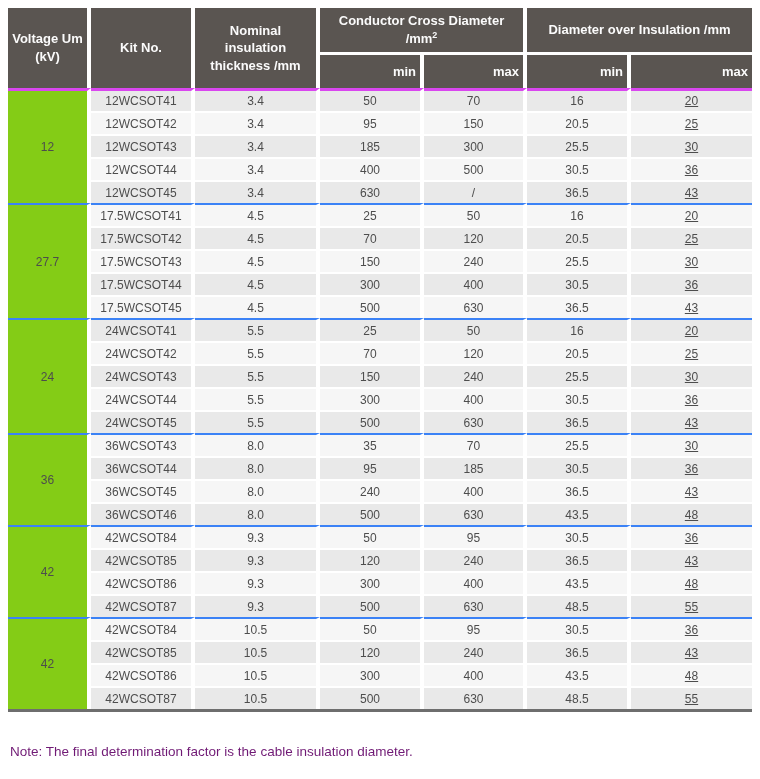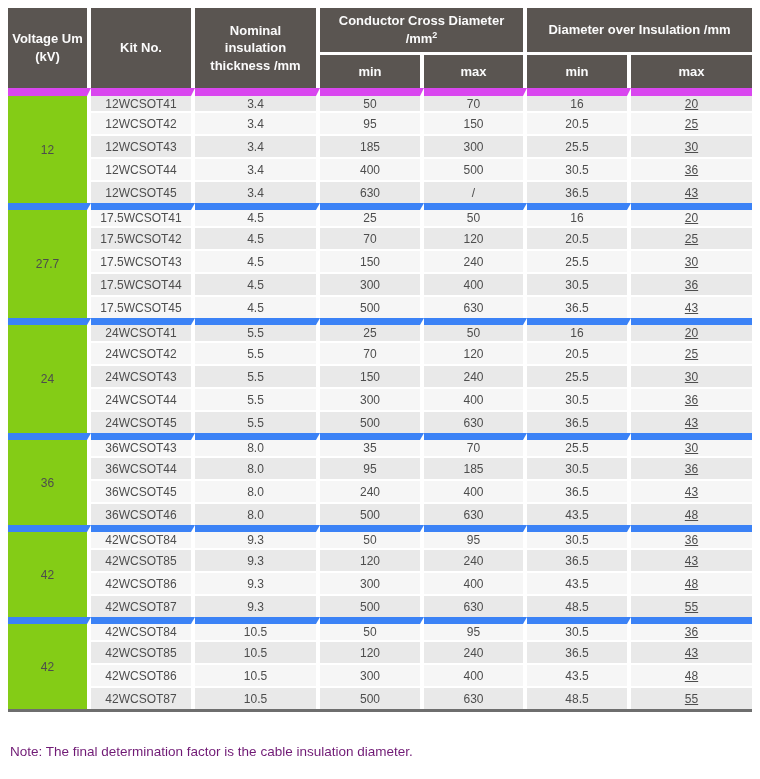--- a/index.html
+++ b/index.html
@@ -35,35 +35,35 @@
     background: #5a5551;
     color: #fbfbfb;
     font-weight: bold;
     font-size: 13px;
     line-height: 1.35;
     border-right: 4px solid #ffffff;
     padding: 2px 4px;
   }
   thead th.last-col { border-right: none; }
   thead tr.group-row th { height: 44px; }
-  thead tr.minmax-row th { height: 36px; border-top: 3px solid #ffffff; }
+  thead tr.minmax-row th { height: 36px; border-top: 3px solid #ffffff; text-align: right; }
   thead th.rowspan2 { height: 80px; }
   thead th sup { font-size: 9px; vertical-align: super; line-height: 0; }
   
   tbody td {
     font-size: 12px;
     color: #4d4d4d;
     height: 23px;
     border-right: 4px solid #ffffff;
     border-top: 2px solid #ffffff;
     padding: 0 4px;
   }
   tbody td.last-col { border-right: none; text-decoration: underline; }
-  tbody tr.group-start td { border-top: 7px solid #3b82f6; }
-  tbody tr:first-child td { border-top: 8px solid #d946ef; }
+  tbody tr.group-start td { border-top: 2px solid #3b82f6; }
+  tbody tr:first-child td { border-top: 3px solid #d946ef; }
   tbody td.shade-a { background: #e9e9e9; }
   tbody td.shade-b { background: #f6f6f6; }
   tbody td.voltage-cell { background: #84cc16; }
   
   .note {
     position: absolute;
     left: 10px;
     top: 744px;
     font-size: 13.5px;
     color: #701a75;

